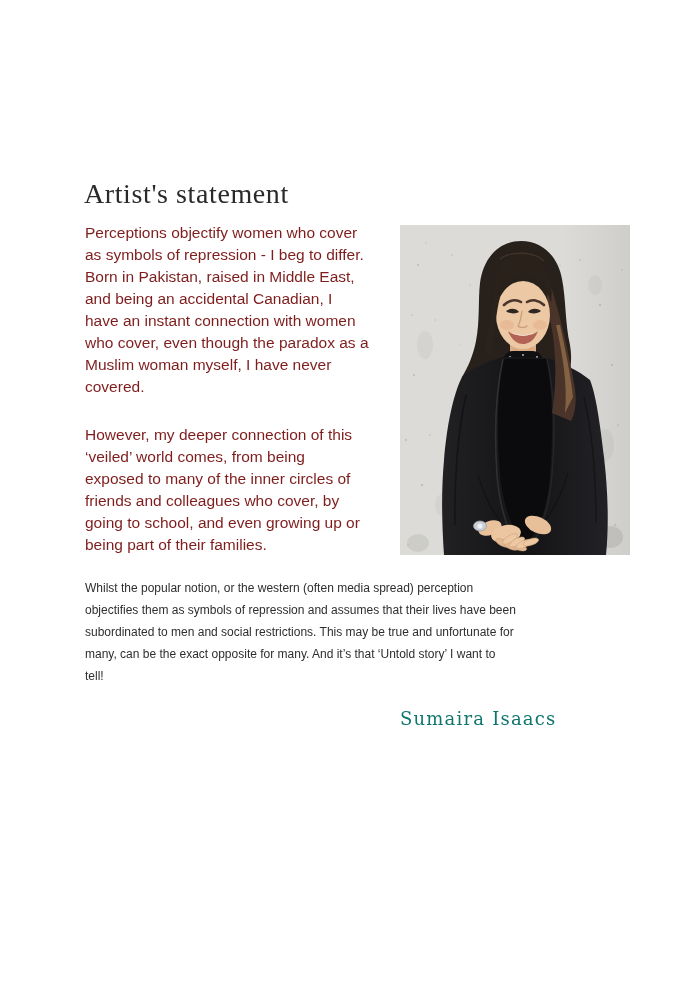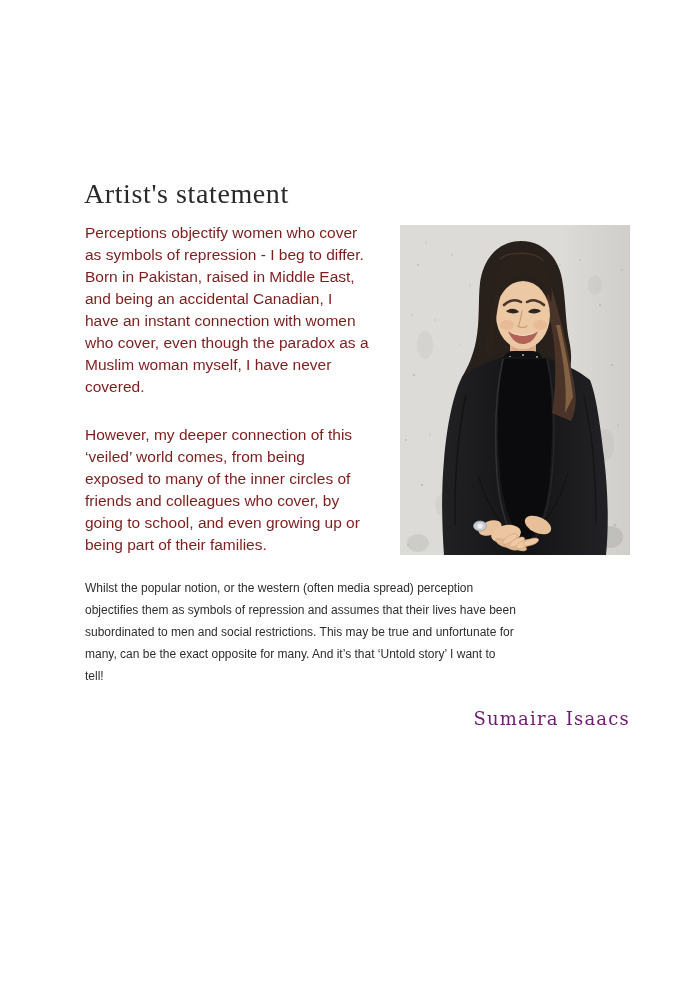--- a/index.html
+++ b/index.html
@@ -16,22 +16,22 @@
     position:absolute;left:85px;top:222px;width:316px;
     font-size:15.5px;line-height:22px;color:#7f1d1d;
   }
   .left-col p{margin:0 0 26px 0;white-space:pre-line;}
   .full-para{
     position:absolute;left:85px;top:577px;width:600px;margin:0;
     font-size:12px;line-height:22px;color:#2e2e2e;white-space:pre;
   }
   .signature{
     position:absolute;left:400px;top:708px;width:230px;margin:0;
-    text-align:right;font-family:"DejaVu Serif",serif;
-    font-size:18px;letter-spacing:1.2px;color:#701a75;
+    font-family:"DejaVu Serif",serif;
+    font-size:18px;letter-spacing:1.2px;color:#0f766e;
   }
   .photo{
     position:absolute;left:400px;top:225px;width:230px;height:330px;margin:0;
   }
   .photo svg{display:block;width:100%;height:100%;}
 </style>
 </head>
 <body>
 
 <main>

